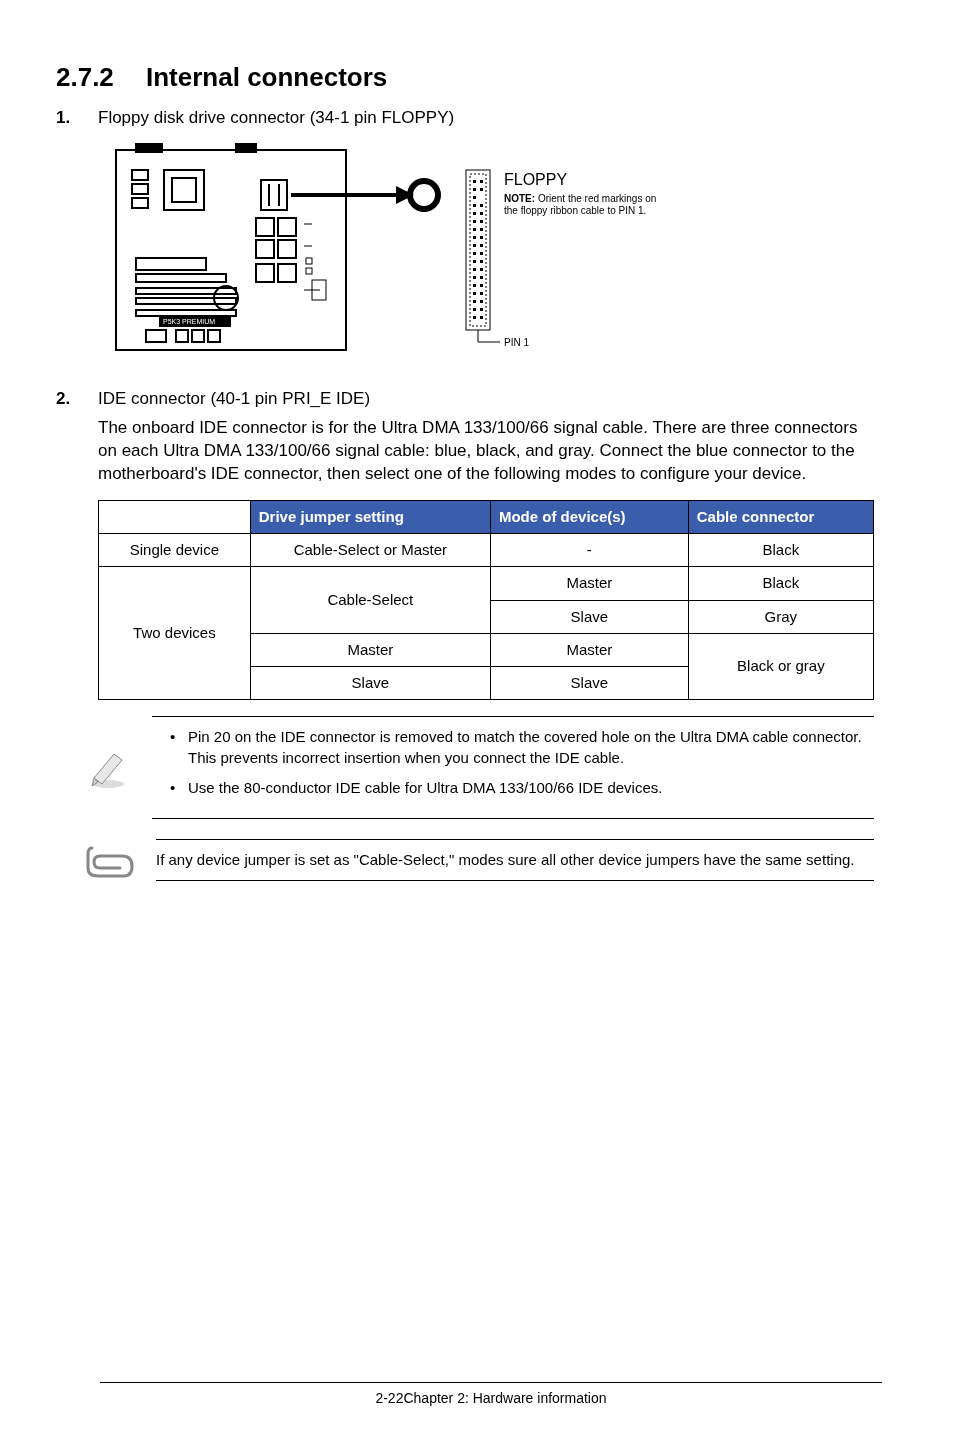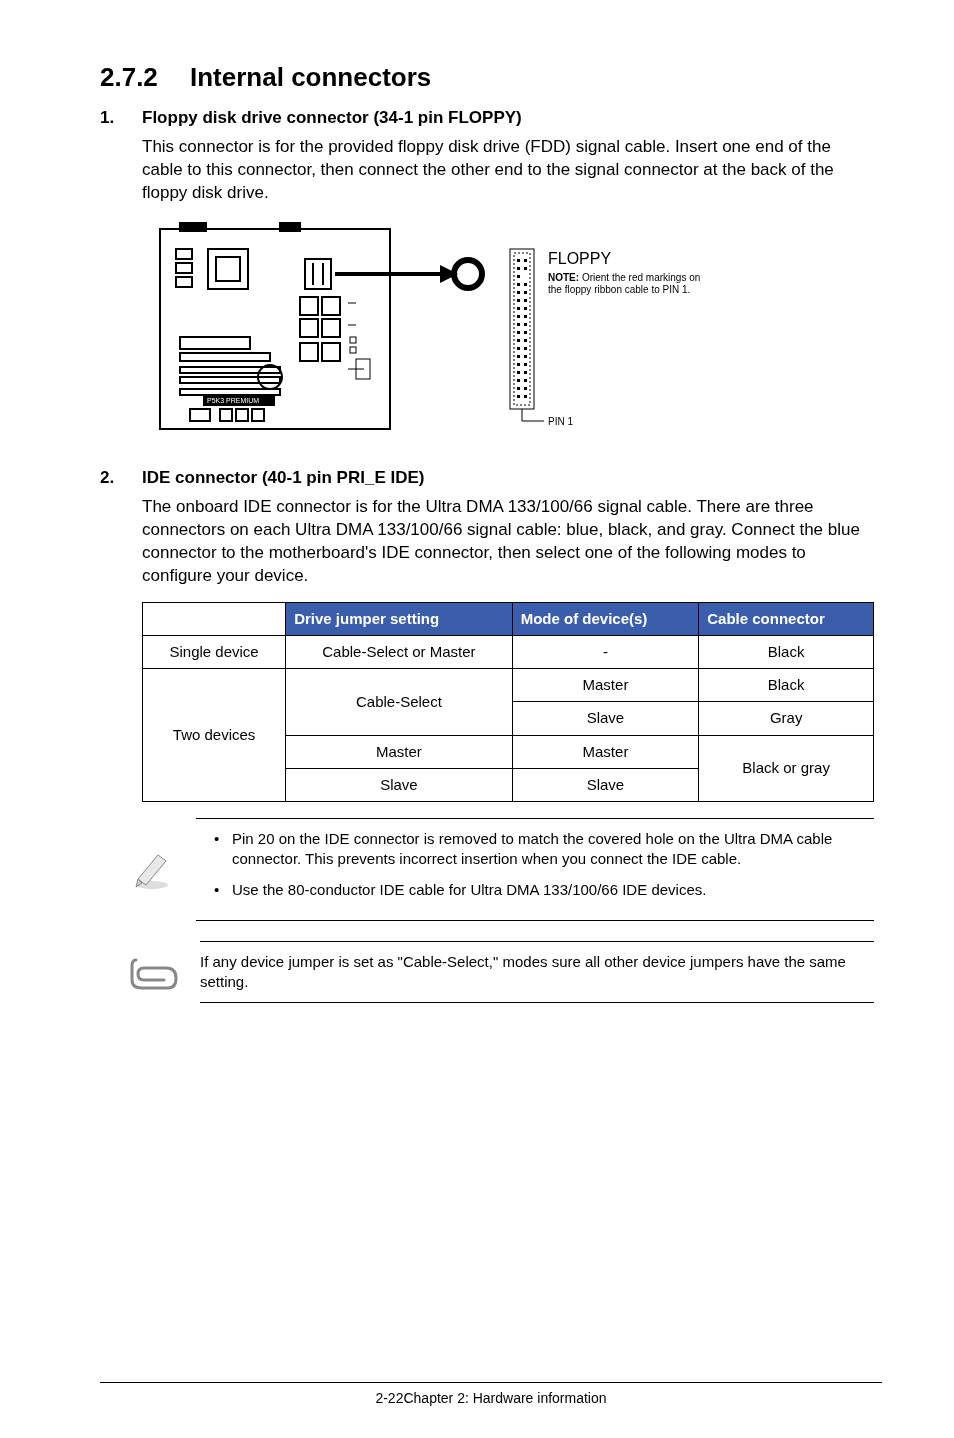--- a/index.html
+++ b/index.html
@@ -7,33 +7,33 @@
     margin: 0;
     background: #fff;
     font-family: Arial, Helvetica, sans-serif;
     color: #000;
     font-size: 16px;
     line-height: 1.35;
   }
   .page {
     width: 954px;
     min-height: 1438px;
-    padding: 60px 80px 30px 100px;
+    padding: 60px 80px 30px 56px;
     position: relative;
     border-radius: 14px;
   }
   .h2 {
     font-size: 26px;
     font-weight: bold;
     margin: 0 0 12px 0;
   }
   .h2 .num { display:inline-block; width:90px; }
   .item-row { display:flex; margin-bottom:6px; }
   .item-num { width:42px; font-weight:bold; font-size:17px; }
-  .item-title { font-weight:bold; font-size:17px; }
+  .item-title { font-weight:normal; font-size:17px; }
   .item-body { margin-left:42px; font-size:17px; margin-bottom:14px; }
 
   .note-block {
     display:flex;
     align-items:center;
     gap:22px;
     margin: 10px 0 20px 30px;
   }
   .note-block .text {
     font-size:15px;
@@ -96,21 +96,20 @@
 <div class="page">
 
   <div class="h2">
     <span class="num">2.7.2</span><span>Internal connectors</span>
   </div>
 
   <div class="item-row">
     <div class="item-num">1.</div>
     <div class="item-title">Floppy disk drive connector (34-1 pin FLOPPY)</div>
   </div>
-  <div class="item-body">This connector is for the provided floppy disk drive (FDD) signal cable. Insert one end of the cable to this connector, then connect the other end to the signal connector at the back of the floppy disk drive.</div>
 
 
   <div class="figure-wrap">
     <svg width="560" height="230" viewBox="0 0 560 230">
 
       <g stroke="#000" stroke-width="2" fill="none">
         <rect x="10" y="10" width="230" height="200"></rect>
 
         <rect x="30" y="4" width="26" height="8" fill="#000"></rect>
         <rect x="130" y="4" width="20" height="8" fill="#000"></rect>

